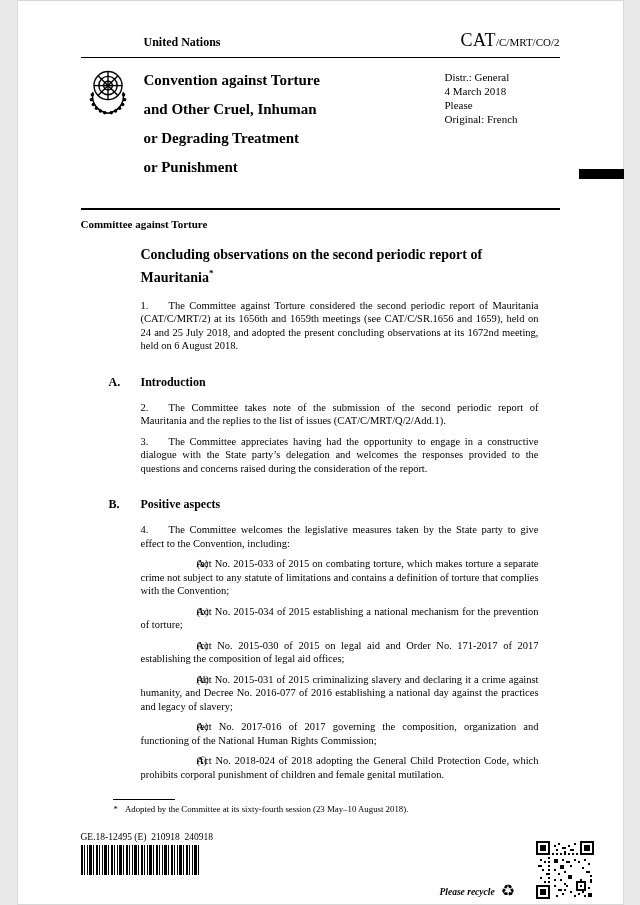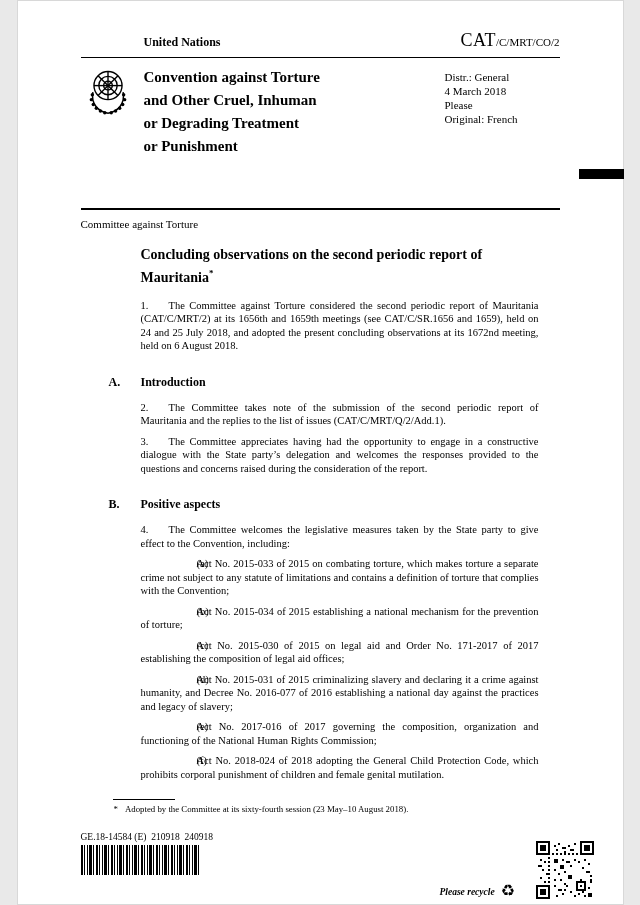--- a/index.html
+++ b/index.html
@@ -18,26 +18,26 @@
     position:absolute;top:30px;left:127px;right:64px;
     display:flex;justify-content:space-between;align-items:baseline;
   }
   .org-name{font-weight:bold;font-size:12px;}
   .symbol-main{font-size:18px;letter-spacing:.5px;}
   .symbol-sub{font-size:11px;}
   .rule-thin{position:absolute;top:57px;left:64px;right:64px;border-top:1px solid #000;}
   .emblem{position:absolute;top:64px;left:64px;width:54px;height:54px;}
   .conv-title{
     position:absolute;top:66px;left:127px;width:290px;
-    font-weight:bold;font-size:15px;line-height:23px;white-space:pre-line;
+    font-weight:bold;font-size:15px;line-height:29px;white-space:pre-line;
   }
   .distr-block{position:absolute;top:70px;left:428px;font-size:11px;line-height:14px;}
   .print-mark{position:absolute;top:169px;right:0;width:45px;height:10px;background:#000;}
   .rule-thick{position:absolute;top:208px;left:64px;right:64px;height:2px;background:#000;}
-  .committee-label{position:absolute;top:218px;left:64px;font-weight:normal;font-size:11px;}
+  .committee-label{position:absolute;top:218px;left:64px;font-weight:bold;font-size:11px;}
   
   .content{position:absolute;top:246px;left:124px;width:398px;font-size:10.5px;line-height:13.5px;}
   .report-title{font-weight:bold;font-size:14px;line-height:18px;margin:0 0 12px 0;}
   .report-title sup{font-size:9px;}
   p.para{margin:0 0 7px 0;text-align:justify;}
   .pnum{display:inline-block;width:28px;}
   p.sub{text-indent:28px;}
   p.sub .pnum{width:28px;}
   .sec{position:relative;font-weight:bold;font-size:12px;line-height:14px;margin:22px 0 12px 0;}
   .sec .letter{position:absolute;left:-32px;}
@@ -149,21 +149,21 @@
     <p class="para sub"><span class="pnum">(d)</span><span>Act No. 2015-031 of 2015 criminalizing slavery and declaring it a crime against humanity, and Decree No. 2016-077 of 2016 establishing a national day against the practices and legacy of slavery;</span></p>
     <p class="para sub"><span class="pnum">(e)</span><span>Act No. 2017-016 of 2017 governing the composition, organization and functioning of the National Human Rights Commission;</span></p>
     <p class="para sub"><span class="pnum">(f)</span><span>Act No. 2018-024 of 2018 adopting the General Child Protection Code, which prohibits corporal punishment of children and female genital mutilation.</span></p>
   </div>
 
   <div class="fn-rule"></div>
   <div class="footnote">
     <span class="fn-marker">*</span><span>Adopted by the Committee at its sixty-fourth session (23 May–10 August 2018).</span>
   </div>
 
-  <div class="ge-line">GE.18-14584 (E)  210918  240918</div>
+  <div class="ge-line">GE.18-12495 (E)  210918  240918</div>
 
   <div class="barcode"></div>
   <div class="barcode-text">*1814584*</div>
 
   <div class="recycle-wrap">
     <span class="recycle-label">Please recycle</span>
     <span class="recycle-icon">♻</span>
   </div>
 
   <div class="qr">

